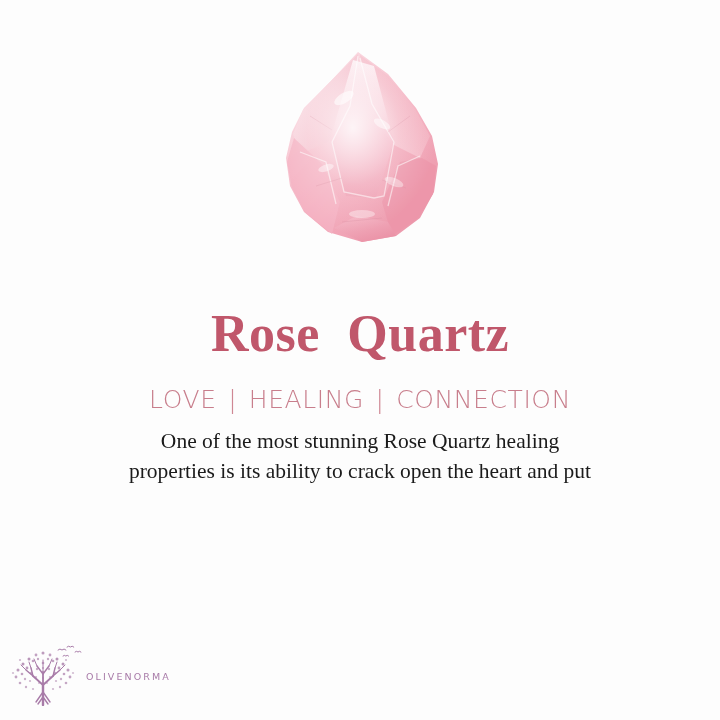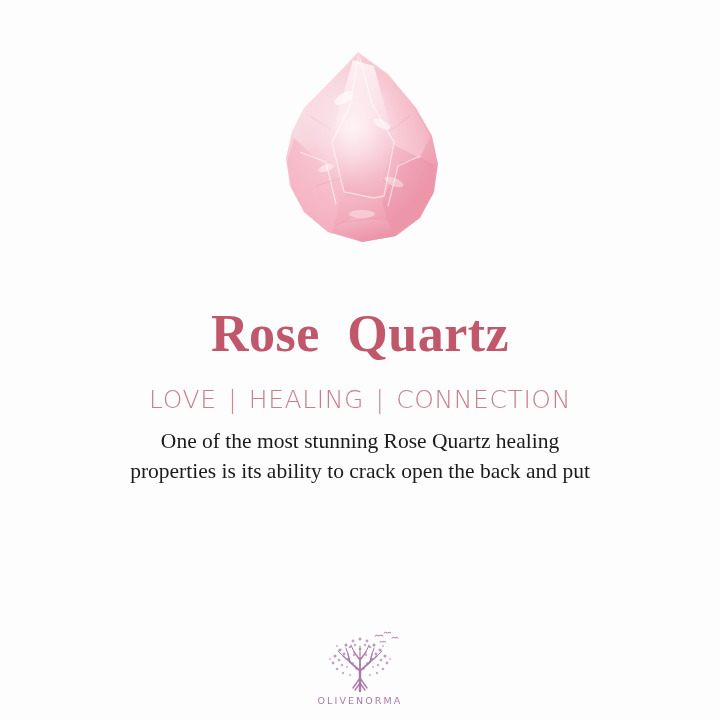--- a/index.html
+++ b/index.html
@@ -83,21 +83,21 @@
     white-space: nowrap;
   }
 
   
   .logo {
     position: absolute;
     left: 0;
     right: 0;
     bottom: 14px;
     display: flex;
-    flex-direction: column;
+    flex-direction: row;
     align-items: center;
   }
   .logo-mark {
     width: 86px;
     height: 62px;
   }
   .logo-mark svg {
     display: block;
     width: 100%;
     height: 100%;
@@ -199,21 +199,21 @@
   <div class="subtitle">
     <span>LOVE</span>
     <span class="sep">|</span>
     <span>HEALING</span>
     <span class="sep">|</span>
     <span>CONNECTION</span>
   </div>
 
   <div class="body-copy">
     <span class="line">One of the most stunning Rose Quartz healing</span>
-    <span class="line">properties is its ability to crack open the back and put</span>
+    <span class="line">properties is its ability to crack open the heart and put</span>
   </div>
 
   <div class="logo">
     <div class="logo-mark">
       <svg viewBox="0 0 86 62" xmlns="http://www.w3.org/2000/svg" aria-hidden="true">
         <g stroke="#a87ba8" fill="none" stroke-linecap="round">
 
           <path d="M43 61 L43 40" stroke-width="2.4"></path>
           <path d="M43 48 L36 58 M43 48 L50 58 M43 53 L38 60 M43 53 L48 60" stroke-width="1.4"></path>
 

